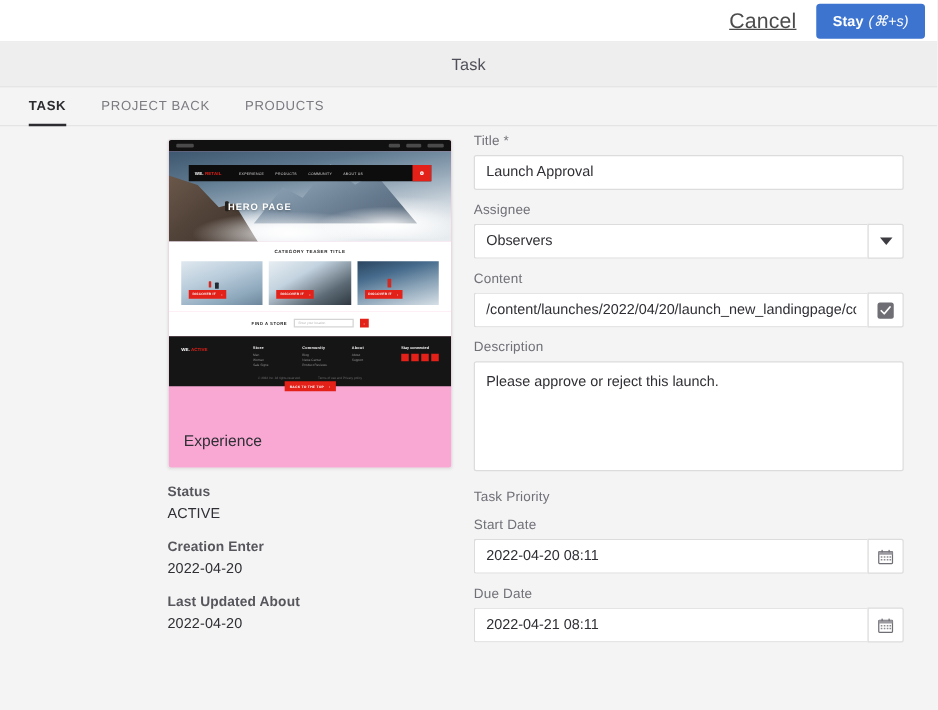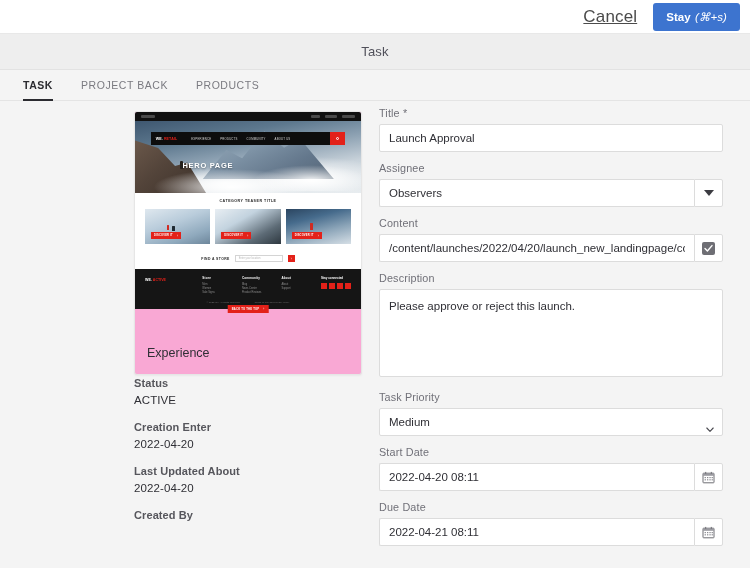--- a/index.html
+++ b/index.html
@@ -185,21 +185,21 @@
   .ft-legal { text-align: center; margin-top: 6px; display: flex; gap: 14px; justify-content: center; }
   .ft-legal span { font-size: 2.5px; color: #6a6a6a; }
   .ft-cta {
     position: absolute; left: 50%; transform: translateX(-50%); bottom: -4px;
     height: 8px; background: #e32119; display: flex; align-items: center; gap: 4px; padding: 0 4px;
   }
   .ft-cta b { font-size: 2.7px; color: #fff; font-weight: 700; letter-spacing: .2px; }
   .ft-cta i { font-size: 3px; color: #fff; font-style: normal; }
 
   
-  .meta { margin-top: 2px; }
+  .meta { margin-top: 13px; }
   .meta-group { margin-bottom: 15px; }
   .meta-label { font-size: 11px; color: #56565c; font-weight: 700; margin-bottom: 5px; letter-spacing: .1px; }
   .meta-value { font-size: 11.5px; color: #2f2f35; letter-spacing: .1px; }
 
   
   .field { margin-bottom: 10px; }
   .field-label { font-size: 10.8px; color: #707078; margin-bottom: 5px; display: block; letter-spacing: .15px; }
 
   .input {
     width: 100%; height: 28px; background: #fff; border: 1px solid #dcdcdc; border-radius: 2px;
@@ -401,21 +401,20 @@
         </div>
         <div class="meta-group">
           <div class="meta-label">Creation Enter</div>
           <div class="meta-value">2022-04-20</div>
         </div>
         <div class="meta-group">
           <div class="meta-label">Last Updated About</div>
           <div class="meta-value">2022-04-20</div>
         </div>
         <div class="meta-group">
-          <div class="meta-label">Created By</div>
         </div>
       </div>
 
     </div>
 
     <div class="right-col">
 
       <div class="field">
         <label class="field-label">Title *</label>
         <input class="input" type="text" value="Launch Approval" style="">
@@ -445,30 +444,20 @@
         </div>
       </div>
 
       <div class="field">
         <label class="field-label">Description</label>
         <textarea class="ta" style="">Please approve or reject this launch.</textarea>
       </div>
 
       <div class="field">
         <label class="field-label">Task Priority</label>
-        <div class="select-wrap">
-          <select>
-            <option>Medium</option>
-          </select>
-          <span class="chev">
-            <svg width="8" height="6" viewBox="0 0 8 6">
-              <path d="M0.8 1 L4 4.4 L7.2 1" fill="none" stroke="#4a4a50" stroke-width="1.1" stroke-linecap="round" stroke-linejoin="round"></path>
-            </svg>
-          </span>
-        </div>
       </div>
 
       <div class="field">
         <label class="field-label">Start Date</label>
         <div class="input-group">
           <input class="input" type="text" value="2022-04-20 08:11" style="">
           <button class="ig-btn">
             <span class="cal-ico">
               <svg width="13" height="13" viewBox="0 0 13 13">
                 <rect x="1" y="2.2" width="11" height="9.6" rx="0.6" fill="none" stroke="#6e6e74" stroke-width="1"></rect>

